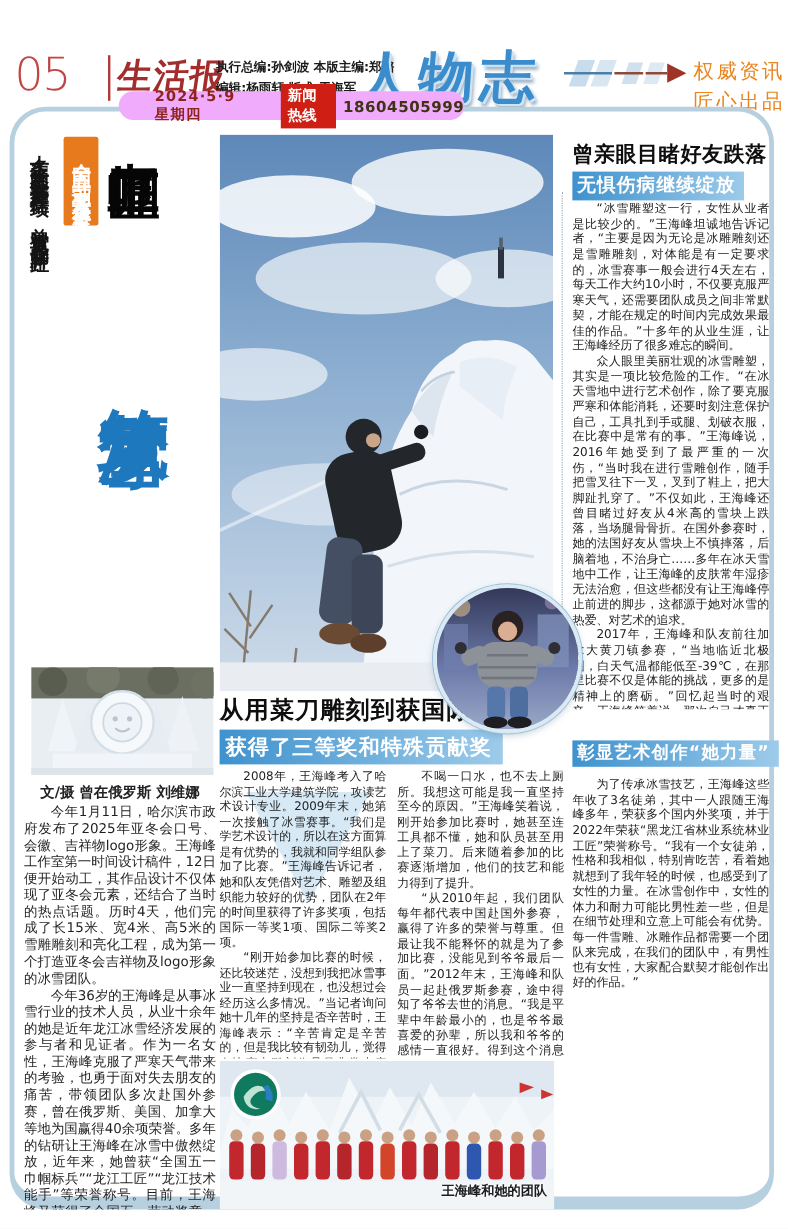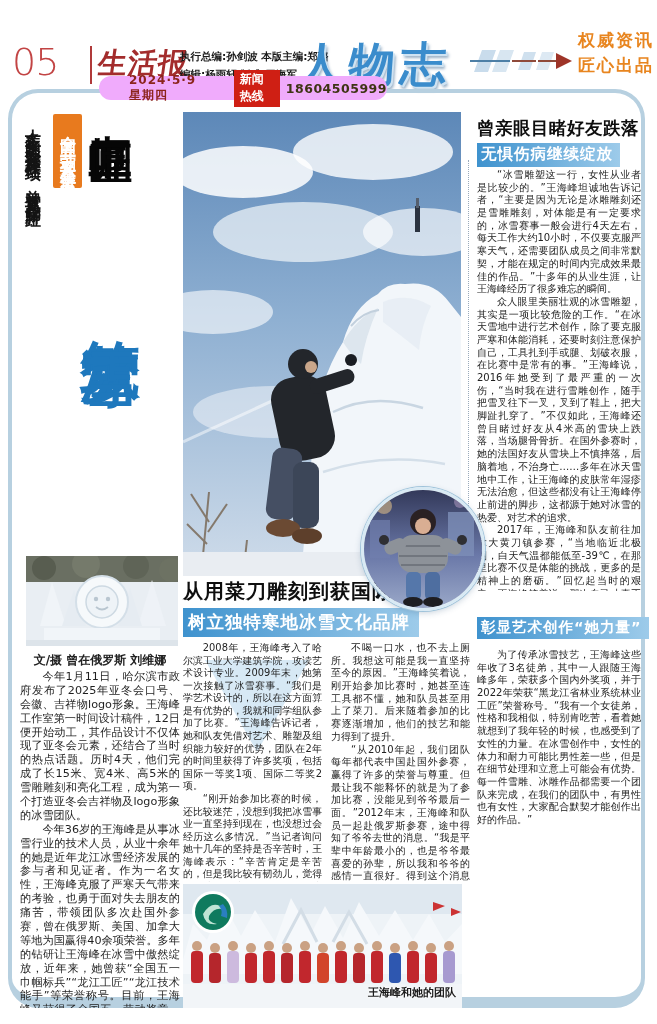--- a/index.html
+++ b/index.html
@@ -8,21 +8,21 @@
   .abs{position:absolute;}
   .vtext{writing-mode:vertical-rl;text-orientation:upright;}
 
   
   #pageno{left:12px;top:40px;font-size:38px;font-weight:300;color:#c24444;letter-spacing:-1px;}
   #mast-divider{left:90px;top:46px;width:2px;height:38px;background:#b03a3a;}
   #masthead{left:98px;top:44px;font-size:29px;font-weight:900;color:#a32c2c;transform:skewX(-8deg);letter-spacing:1px;}
   #staff{left:180px;top:47px;font-size:10.5px;font-weight:700;color:#1a1a1a;line-height:1.75;}
   #section-title{left:298px;top:34px;font-size:46px;font-weight:900;color:#3a8ccc;letter-spacing:5px;transform:skewX(-4deg);
      text-shadow:2px 2px 0 #cfe3f2, 3px 4px 3px rgba(25,75,125,.45);}
-  #slogan{left:578px;top:28px;font-size:17px;font-weight:700;color:#e8851f;line-height:1.45;letter-spacing:2px;}
+  #slogan{left:578px;top:48px;font-size:17px;font-weight:400;color:#e8851f;line-height:1.45;letter-spacing:2px;}
   #arrow-wrap{left:466px;top:42px;}
 
   
   #datebar{left:99px;top:76px;width:288px;height:24px;background:#f0abfc;border-radius:13px;z-index:6;
      display:flex;align-items:center;}
   #date-text{margin-left:30px;font-size:12px;font-weight:700;color:#8c241c;letter-spacing:1px;}
   #hotline-badge{margin-left:26px;background:#cf1f14;color:#ffffff;font-size:12px;font-weight:700;padding:1px 6px 2px 6px;}
   #hotline-number{margin-left:6px;font-size:12.5px;font-weight:700;color:#3e3414;letter-spacing:.5px;text-align:center;}
 
   
@@ -193,21 +193,21 @@
         <line x1="24" y1="432" x2="4" y2="412"></line>
         <line x1="60" y1="464" x2="64" y2="428"></line>
       </g>
       <rect x="0" y="440" width="278" height="24" fill="#e9edf2"></rect>
     </svg>
   </div>
   <div class="abs" id="vcaption-rule"></div>
 
   <div class="abs" id="knife-head">
     <div class="head-main">从用菜刀雕刻到获国际大奖</div>
-    <div class="head-sub">树立独特寒地冰雪文化品牌</div>
+    <div class="head-sub">获得了三等奖和特殊贡献奖</div>
   </div>
   <div class="abs" id="triangle-mark"></div>
   <div class="abs" id="knife-col1">
     <p>2008年，王海峰考入了哈尔滨工业大学建筑学院，攻读艺术设计专业。2009年末，她第一次接触了冰雪赛事。“我们是学艺术设计的，所以在这方面算是有优势的，我就和同学组队参加了比赛。”王海峰告诉记者，她和队友凭借对艺术、雕塑及组织能力较好的优势，团队在2年的时间里获得了许多奖项，包括国际一等奖1项、国际二等奖2项。</p>
     <p>“刚开始参加比赛的时候，还比较迷茫，没想到我把冰雪事业一直坚持到现在，也没想过会经历这么多情况。”当记者询问她十几年的坚持是否辛苦时，王海峰表示：“辛苦肯定是辛苦的，但是我比较有韧劲儿，觉得在比赛中雕刻作品是非常上瘾的，我就想把自己的想法和作品融入其中，就想把作品雕刻到极致。有时候投入到雕刻中，半天都不去休息</p>
   </div>
   <div class="abs" id="knife-col2">
     <p>不喝一口水，也不去上厕所。我想这可能是我一直坚持至今的原因。”王海峰笑着说，刚开始参加比赛时，她甚至连工具都不懂，她和队员甚至用上了菜刀。后来随着参加的比赛逐渐增加，他们的技艺和能力得到了提升。</p>
     <p>“从2010年起，我们团队每年都代表中国赴国外参赛，赢得了许多的荣誉与尊重。但最让我不能释怀的就是为了参加比赛，没能见到爷爷最后一面。”2012年末，王海峰和队员一起赴俄罗斯参赛，途中得知了爷爷去世的消息。“我是平辈中年龄最小的，也是爷爷最喜爱的孙辈，所以我和爷爷的感情一直很好。得到这个消息的时候，我真的很伤心，但我又必须坚持比赛。”就这样，王海峰在队友的鼓励下坚持完赛，错过了见爷爷最后一面的机会。最终，王海峰与队友共同努力，获得了三等奖和特殊贡献奖。</p>
   </div>

